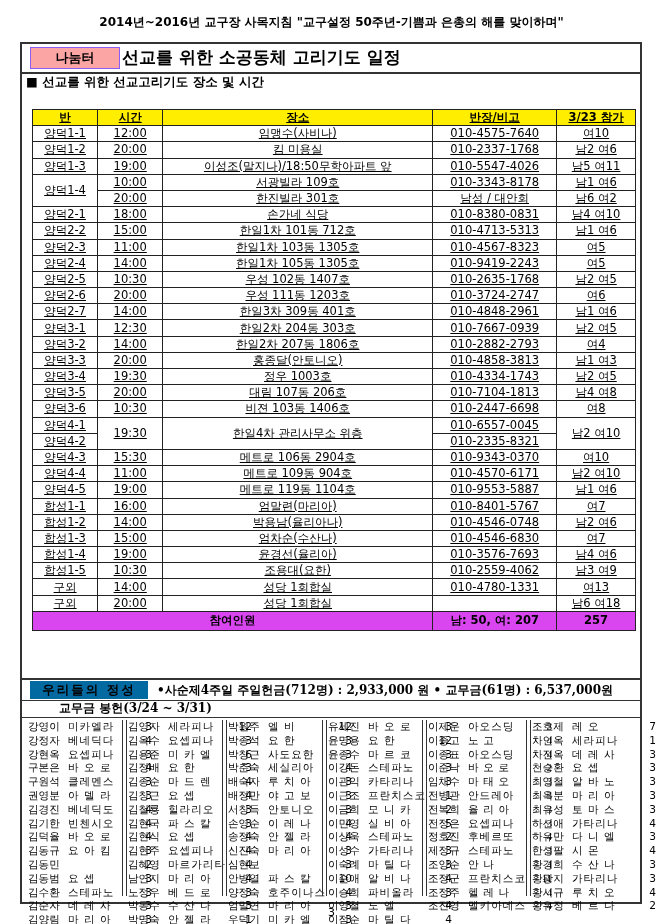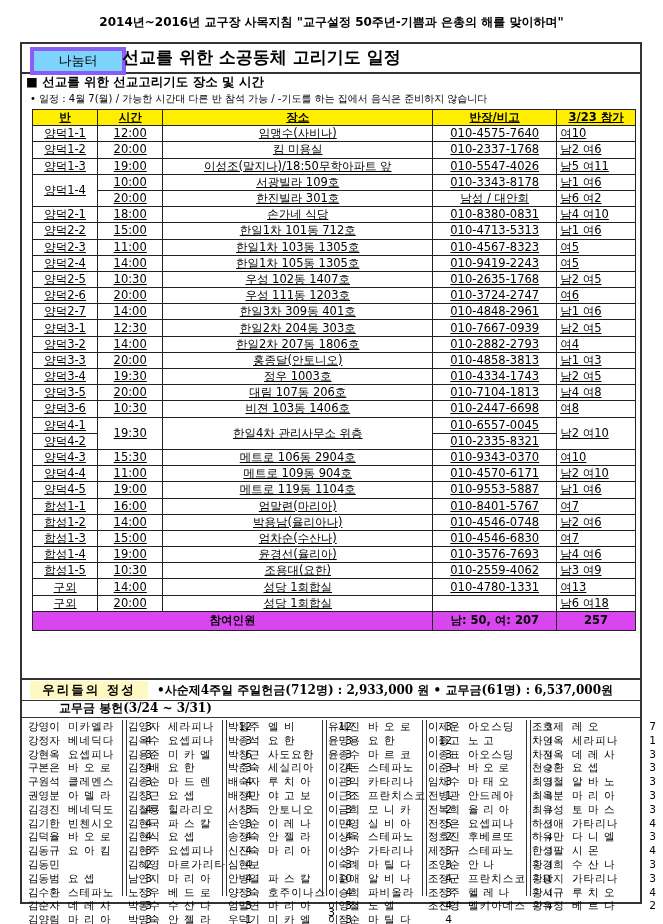--- a/index.html
+++ b/index.html
@@ -1,31 +1,31 @@
 <!DOCTYPE html>
 <html><head>
 <meta charset="utf-8">
 <style>
   html,body{margin:0;padding:0;background:#fff;}
   body{width:663px;height:924px;position:relative;overflow:hidden;font-family:"DejaVu Sans",sans-serif;color:#000;}
   .top-title{position:absolute;top:14px;left:0;width:663px;text-align:center;font-size:12px;font-weight:bold;letter-spacing:0px;}
   .frame{position:absolute;left:20px;top:42px;width:622px;height:862px;border:2px solid #333;box-sizing:border-box;}
   .hdr{position:absolute;left:0;top:0;width:618px;height:28px;border-bottom:2px solid #333;}
-  .badge{position:absolute;left:8px;top:3px;width:88px;height:20px;background:#7dd3fc;border:4px solid #8b5cf6;font-size:13px;line-height:20px;text-align:center;font-weight:normal;}
+  .badge{position:absolute;left:8px;top:3px;width:88px;height:20px;background:#fca5a5;border:1px solid #8b5cf6;font-size:13px;line-height:20px;text-align:center;font-weight:bold;}
   .hdr-title{position:absolute;left:100px;right:0;top:2px;text-align:left;font-size:17px;font-family:"DejaVu Serif",serif;font-weight:bold;}
   .sec1{position:absolute;left:4px;top:30px;font-size:12.5px;font-weight:bold;}
   .note{position:absolute;left:8px;top:48px;font-size:10px;white-space:nowrap;}
   table.sched{position:absolute;left:10px;top:65px;border-collapse:collapse;font-size:11.5px;width:604px;table-layout:fixed;}
   table.sched td,table.sched th{border:1px solid #222;padding:0 3px;height:15.2px;line-height:15px;white-space:nowrap;overflow:hidden;}
   table.sched th{background:#ffee00;font-weight:bold;text-decoration:underline;}
   table.sched td{text-decoration:underline;text-decoration-thickness:1px;}
-  .c{text-align:center}.r{text-align:left}
+  .c{text-align:center}.r{text-align:center}
   table.sched tr.total td{background:#d946ef;font-weight:bold;text-decoration:none;height:18px;}
   .sec2{position:absolute;left:0;top:634px;width:618px;height:20px;border-top:2px solid #333;border-bottom:1px solid #333;}
-  .badge2{position:absolute;left:8px;top:1px;width:118px;height:18px;background:#fef9c3;font-size:12.5px;font-weight:bold;line-height:18px;text-align:center;letter-spacing:2px;}
+  .badge2{position:absolute;left:8px;top:1px;width:118px;height:18px;background:#0369a1;font-size:12.5px;font-weight:bold;line-height:18px;text-align:center;letter-spacing:2px;}
   .offer{position:absolute;left:135px;top:2px;font-size:12px;font-weight:bold;font-family:"DejaVu Serif",serif;white-space:nowrap;}
   .sec3{position:absolute;left:4px;top:656px;font-size:12px;font-weight:bold;font-family:"DejaVu Serif",serif;margin-left:33px;}
   .names{position:absolute;left:0;top:673px;width:618px;height:180px;border-top:1px solid #333;}
   .col{position:absolute;top:2px;font-size:10.6px;line-height:13.8px;}
   .col .item{white-space:nowrap;display:flex;}
   .col .nm{width:40px;}
   .col .bap{width:70px;letter-spacing:1px;}
   .col .ct{width:14px;text-align:right;}
   .sep{position:absolute;top:2px;width:3px;height:176px;border-left:1px solid #333;border-right:1px solid #333;}
   .pageno{position:absolute;top:906px;left:0;width:663px;text-align:center;font-size:11px;}
@@ -35,21 +35,20 @@
 
 <div class="top-title">2014년~2016년 교구장 사목지침 "교구설정 50주년-기쁨과 은총의 해를 맞이하며"</div>
 
 <div class="frame">
   <div class="hdr">
     <div class="badge">나눔터</div>
     <div class="hdr-title">선교를 위한 소공동체 고리기도 일정</div>
   </div>
 
   <div class="sec1">■ 선교를 위한 선교고리기도 장소 및 시간</div>
-  <div class="note">• 일정 : 4월 7(월) / 가능한 시간대 다른 반 참석 가능 / -기도를 하는 집에서 음식은 준비하지 않습니다</div>
 
   <table class="sched">
     <colgroup>
       <col style="width:62px">
         <col style="width:62px">
         <col style="width:257px">
         <col style="width:118px">
         <col style="width:75px">
     </colgroup>
     <thead>

